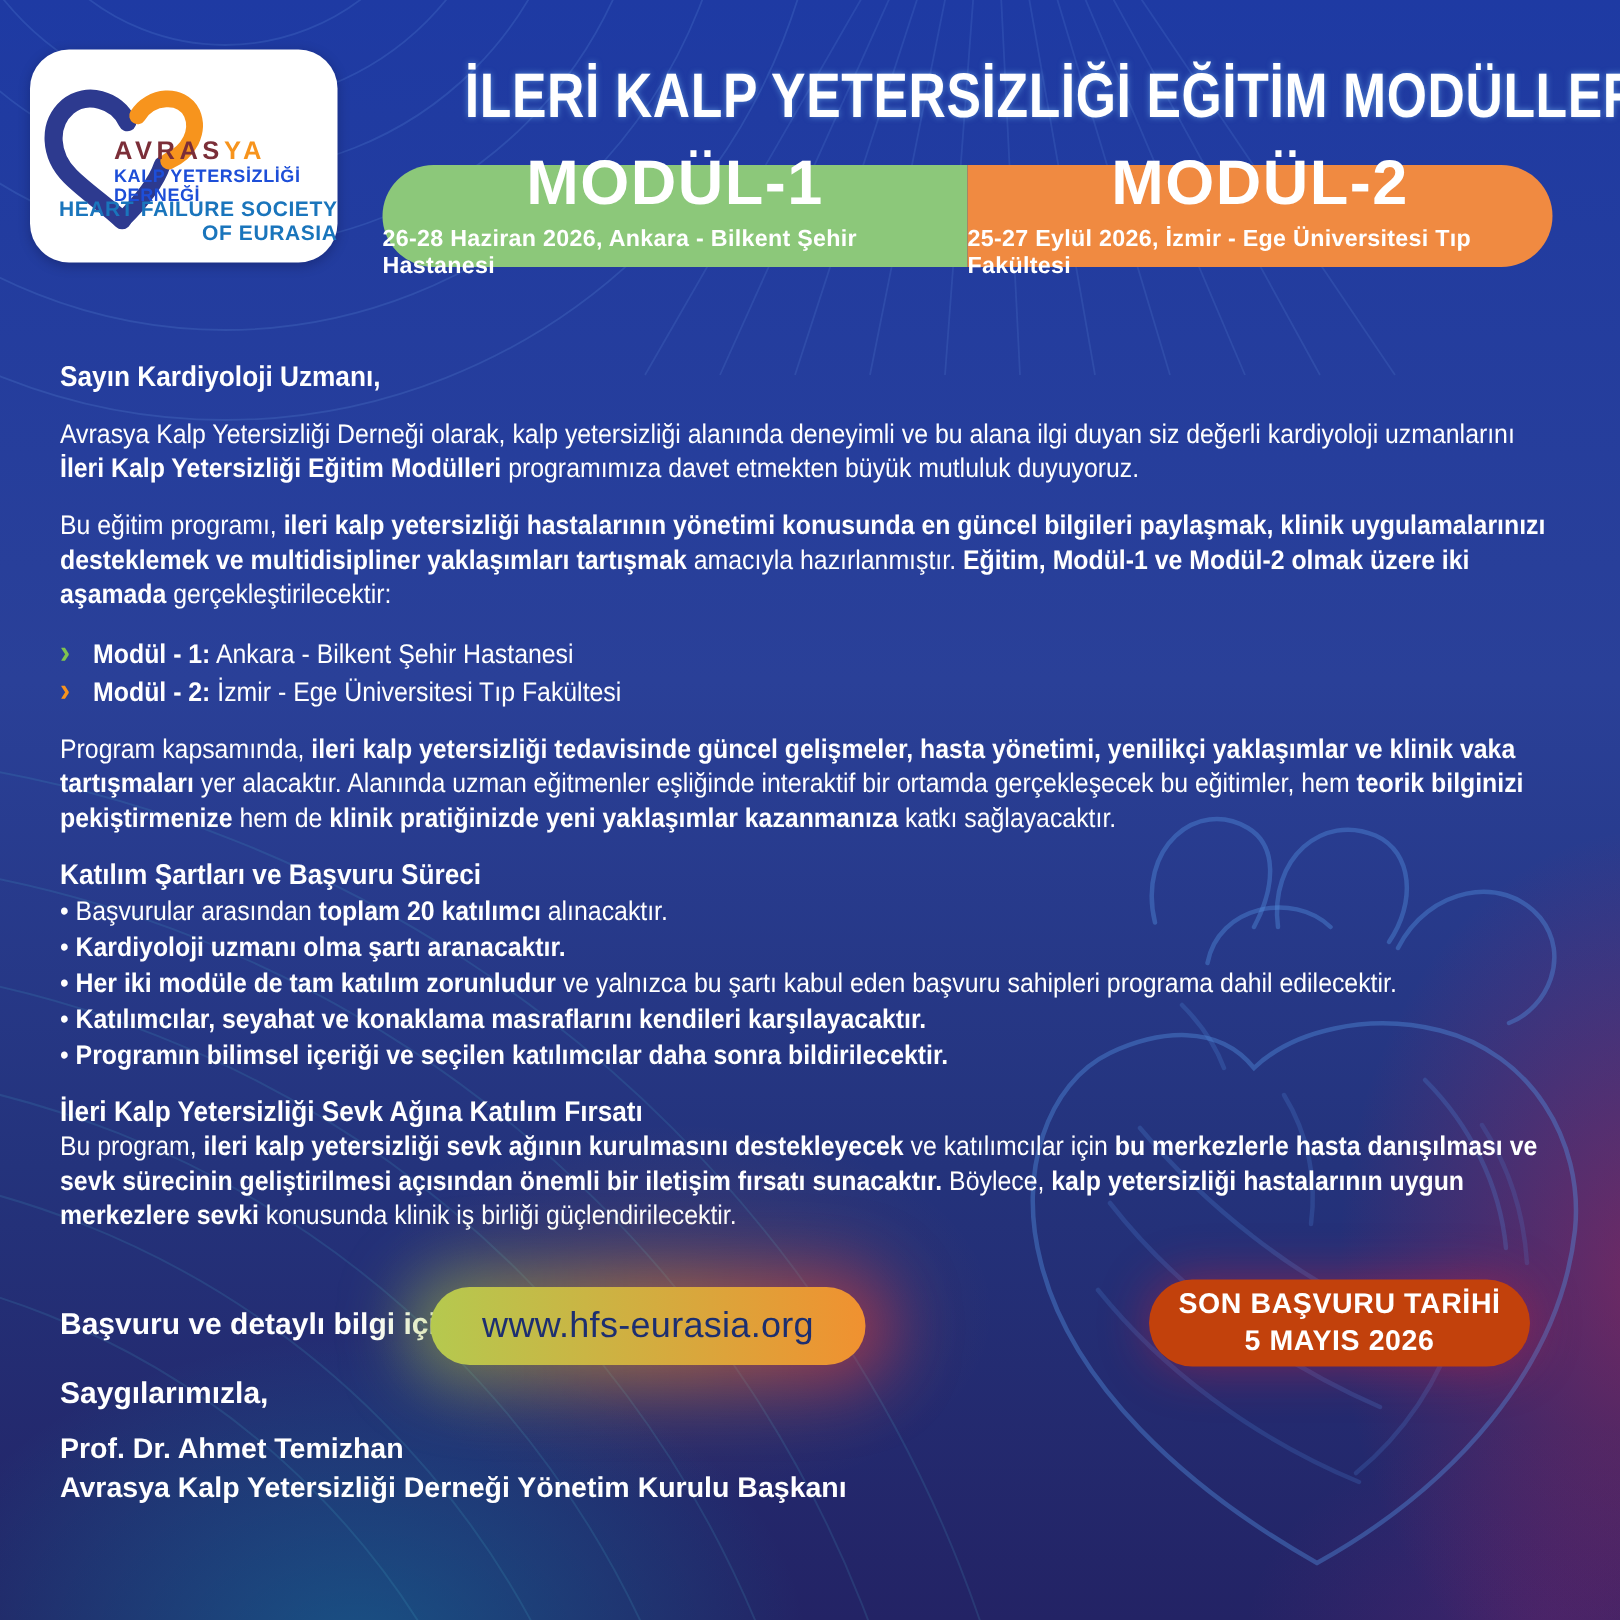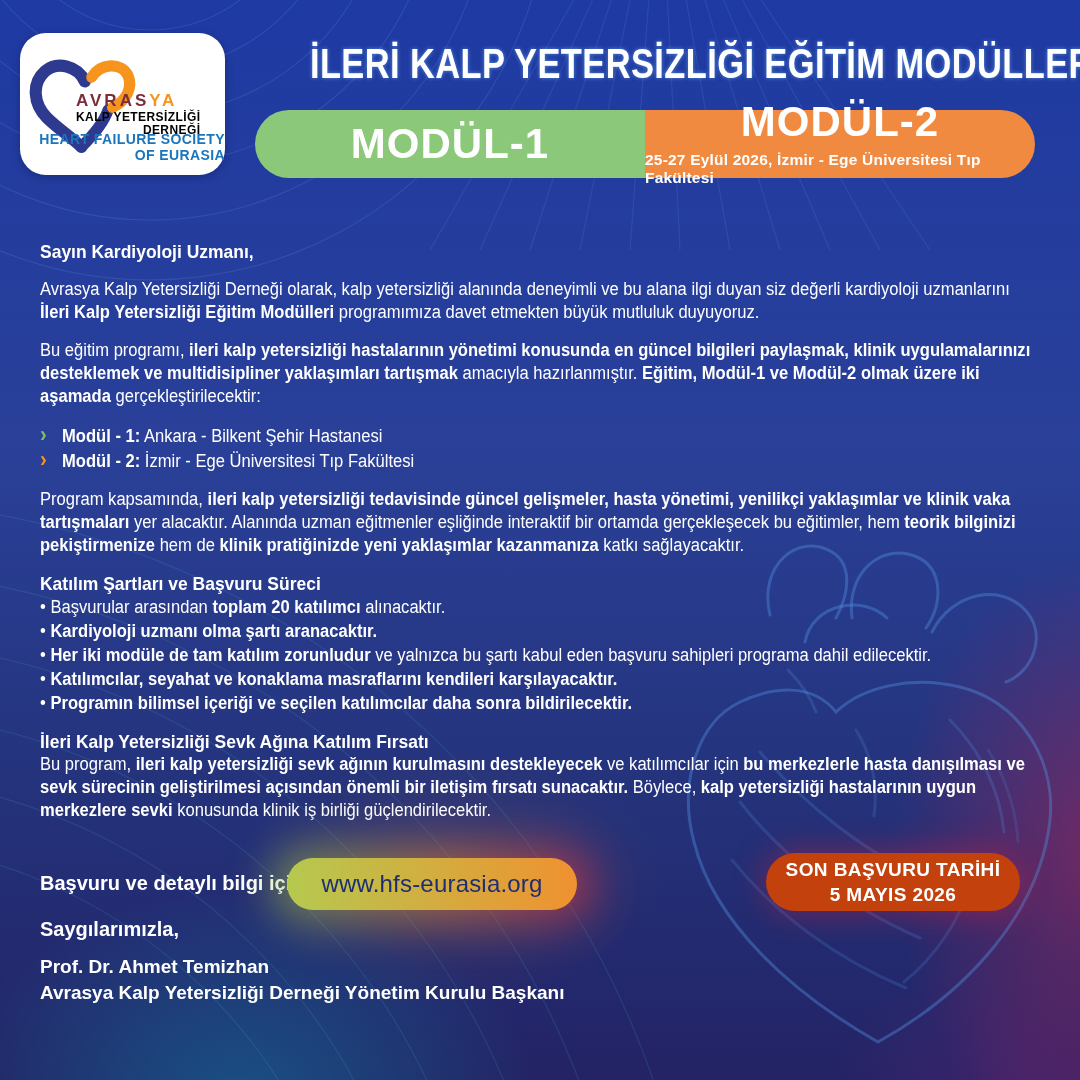--- a/index.html
+++ b/index.html
@@ -21,21 +21,21 @@
   
   .logo-card{
     position:absolute;left:20px;top:33px;width:205px;height:142px;
     background:#fff;border-radius:26px;box-shadow:0 2px 8px rgba(0,0,30,.25);
   }
   .logo-heart{position:absolute;left:8px;top:20px;}
   .logo-text{position:absolute;left:56px;top:58px;line-height:1.15;}
   .logo-name{font-size:17px;font-weight:700;letter-spacing:3px;}
   .logo-name .pt1{color:#7b2e38;}
   .logo-name .pt2{color:#f7941d;}
-  .logo-l2,.logo-l3{font-size:12px;font-weight:700;color:#000000;letter-spacing:.4px;text-align:right;}
+  .logo-l2,.logo-l3{font-size:12px;font-weight:700;color:#1d4ed8;letter-spacing:.4px;}
   .logo-sub{
     position:absolute;left:0;right:0;bottom:12px;text-align:right;
     font-size:14px;font-weight:700;color:#1a75bc;letter-spacing:.4px;
   }
   .main-title{
     position:absolute;left:237px;top:40px;width:810px;text-align:center;
     color:#fff;font-weight:700;font-size:42px;letter-spacing:.5px;
     transform:scaleX(.82);transform-origin:50% 0;white-space:nowrap;
     text-shadow:0 0 5px rgba(130,200,255,.55);
   }
@@ -151,20 +151,21 @@
     <div class="logo-l3">DERNEĞİ</div>
   </div>
   <div class="logo-sub">HEART FAILURE SOCIETY OF EURASIA</div>
 </div>
 
 <div class="main-title">İLERİ KALP YETERSİZLİĞİ EĞİTİM MODÜLLERİ</div>
 
 <div class="pills">
   <div class="pill m1" style="background: rgb(140, 200, 122);">
     <div class="pill-label">MODÜL-1</div>
+    <div class="pill-date">26-28 Haziran 2026, Ankara - Bilkent Şehir Hastanesi</div>
   </div>
   <div class="pill m2" style="background: rgb(240, 138, 65);">
     <div class="pill-label">MODÜL-2</div>
     <div class="pill-date">25-27 Eylül 2026, İzmir - Ege Üniversitesi Tıp Fakültesi</div>
   </div>
 </div>
 
 <div class="content">
   <div class="blk salutation">Sayın Kardiyoloji Uzmanı,</div>
 

